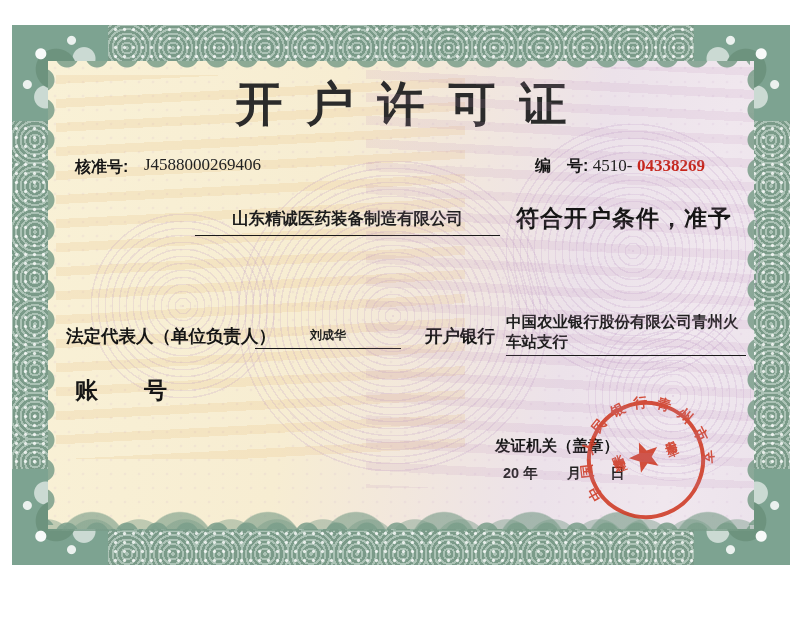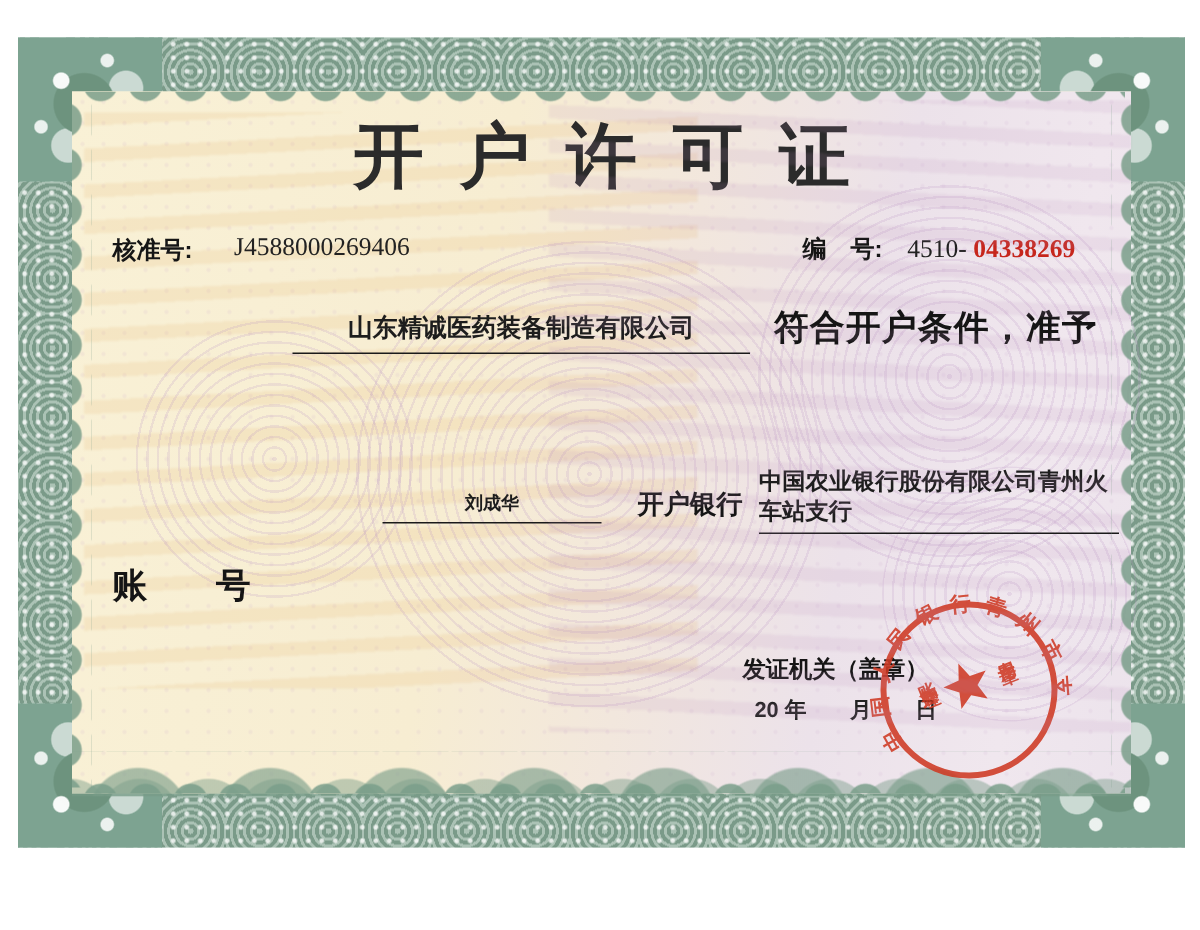--- a/index.html
+++ b/index.html
@@ -84,21 +84,21 @@
   }
 
   
   .abs{position:absolute;}
   .title{
     left:0;right:0;top:12px;text-align:center;
     font-family:"Liberation Serif",serif;font-weight:bold;
     font-size:47px;letter-spacing:24px;padding-left:24px;color:#2b2b2b;
   }
   .lbl{font-weight:bold;color:#151515;}
-  .num{font-family:"Liberation Serif",serif;font-size:17px;color:#222;margin-left:12px;}
+  .num{font-family:"Liberation Serif",serif;font-size:17px;color:#222;}
   .big{font-size:23px;font-weight:700;color:#151515;letter-spacing:1px;}
   .u{border-bottom:1.6px solid #1a1a1a;}
   .red{color:#c6261c;font-weight:bold;font-family:"Liberation Serif",serif;}
 
   .approval-label{left:27px;top:96px;font-size:16px;}
   .approval-value{left:96px;top:94px;}
   .serial{left:487px;top:95px;font-size:16px;}
   .audit-prefix{left:50px;top:142px;}
   .company{left:147px;top:147px;width:305px;text-align:center;font-size:16.5px;font-weight:bold;padding-bottom:5px;}
   .audit-suffix{left:468px;top:142px;}
@@ -142,20 +142,21 @@
     <div class="abs num approval-value">J4588000269406</div>
     <div class="abs serial">
       <span class="lbl">编　号:</span>
       <span class="num">4510-</span>
       <span class="red" style="font-size:17px;">04338269</span>
     </div>
 
     <div class="abs u company">山东精诚医药装备制造有限公司</div>
     <div class="abs big audit-suffix">符合开户条件，准予</div>
 
+    <div class="abs lbl rep-label">法定代表人（单位负责人）</div>
     <div class="abs u rep-value">刘成华</div>
     <div class="abs lbl bank-label">开户银行</div>
     <div class="abs u bank-value">中国农业银行股份有限公司青州火车站支行</div>
 
     <div class="abs lbl account-label">账　　号</div>
 
     <div class="abs lbl issuer-label">发证机关（盖章）</div>
     <div class="abs date-line">20 年　　月　　日</div>
 
     <svg class="seal" viewBox="0 0 150 150">

